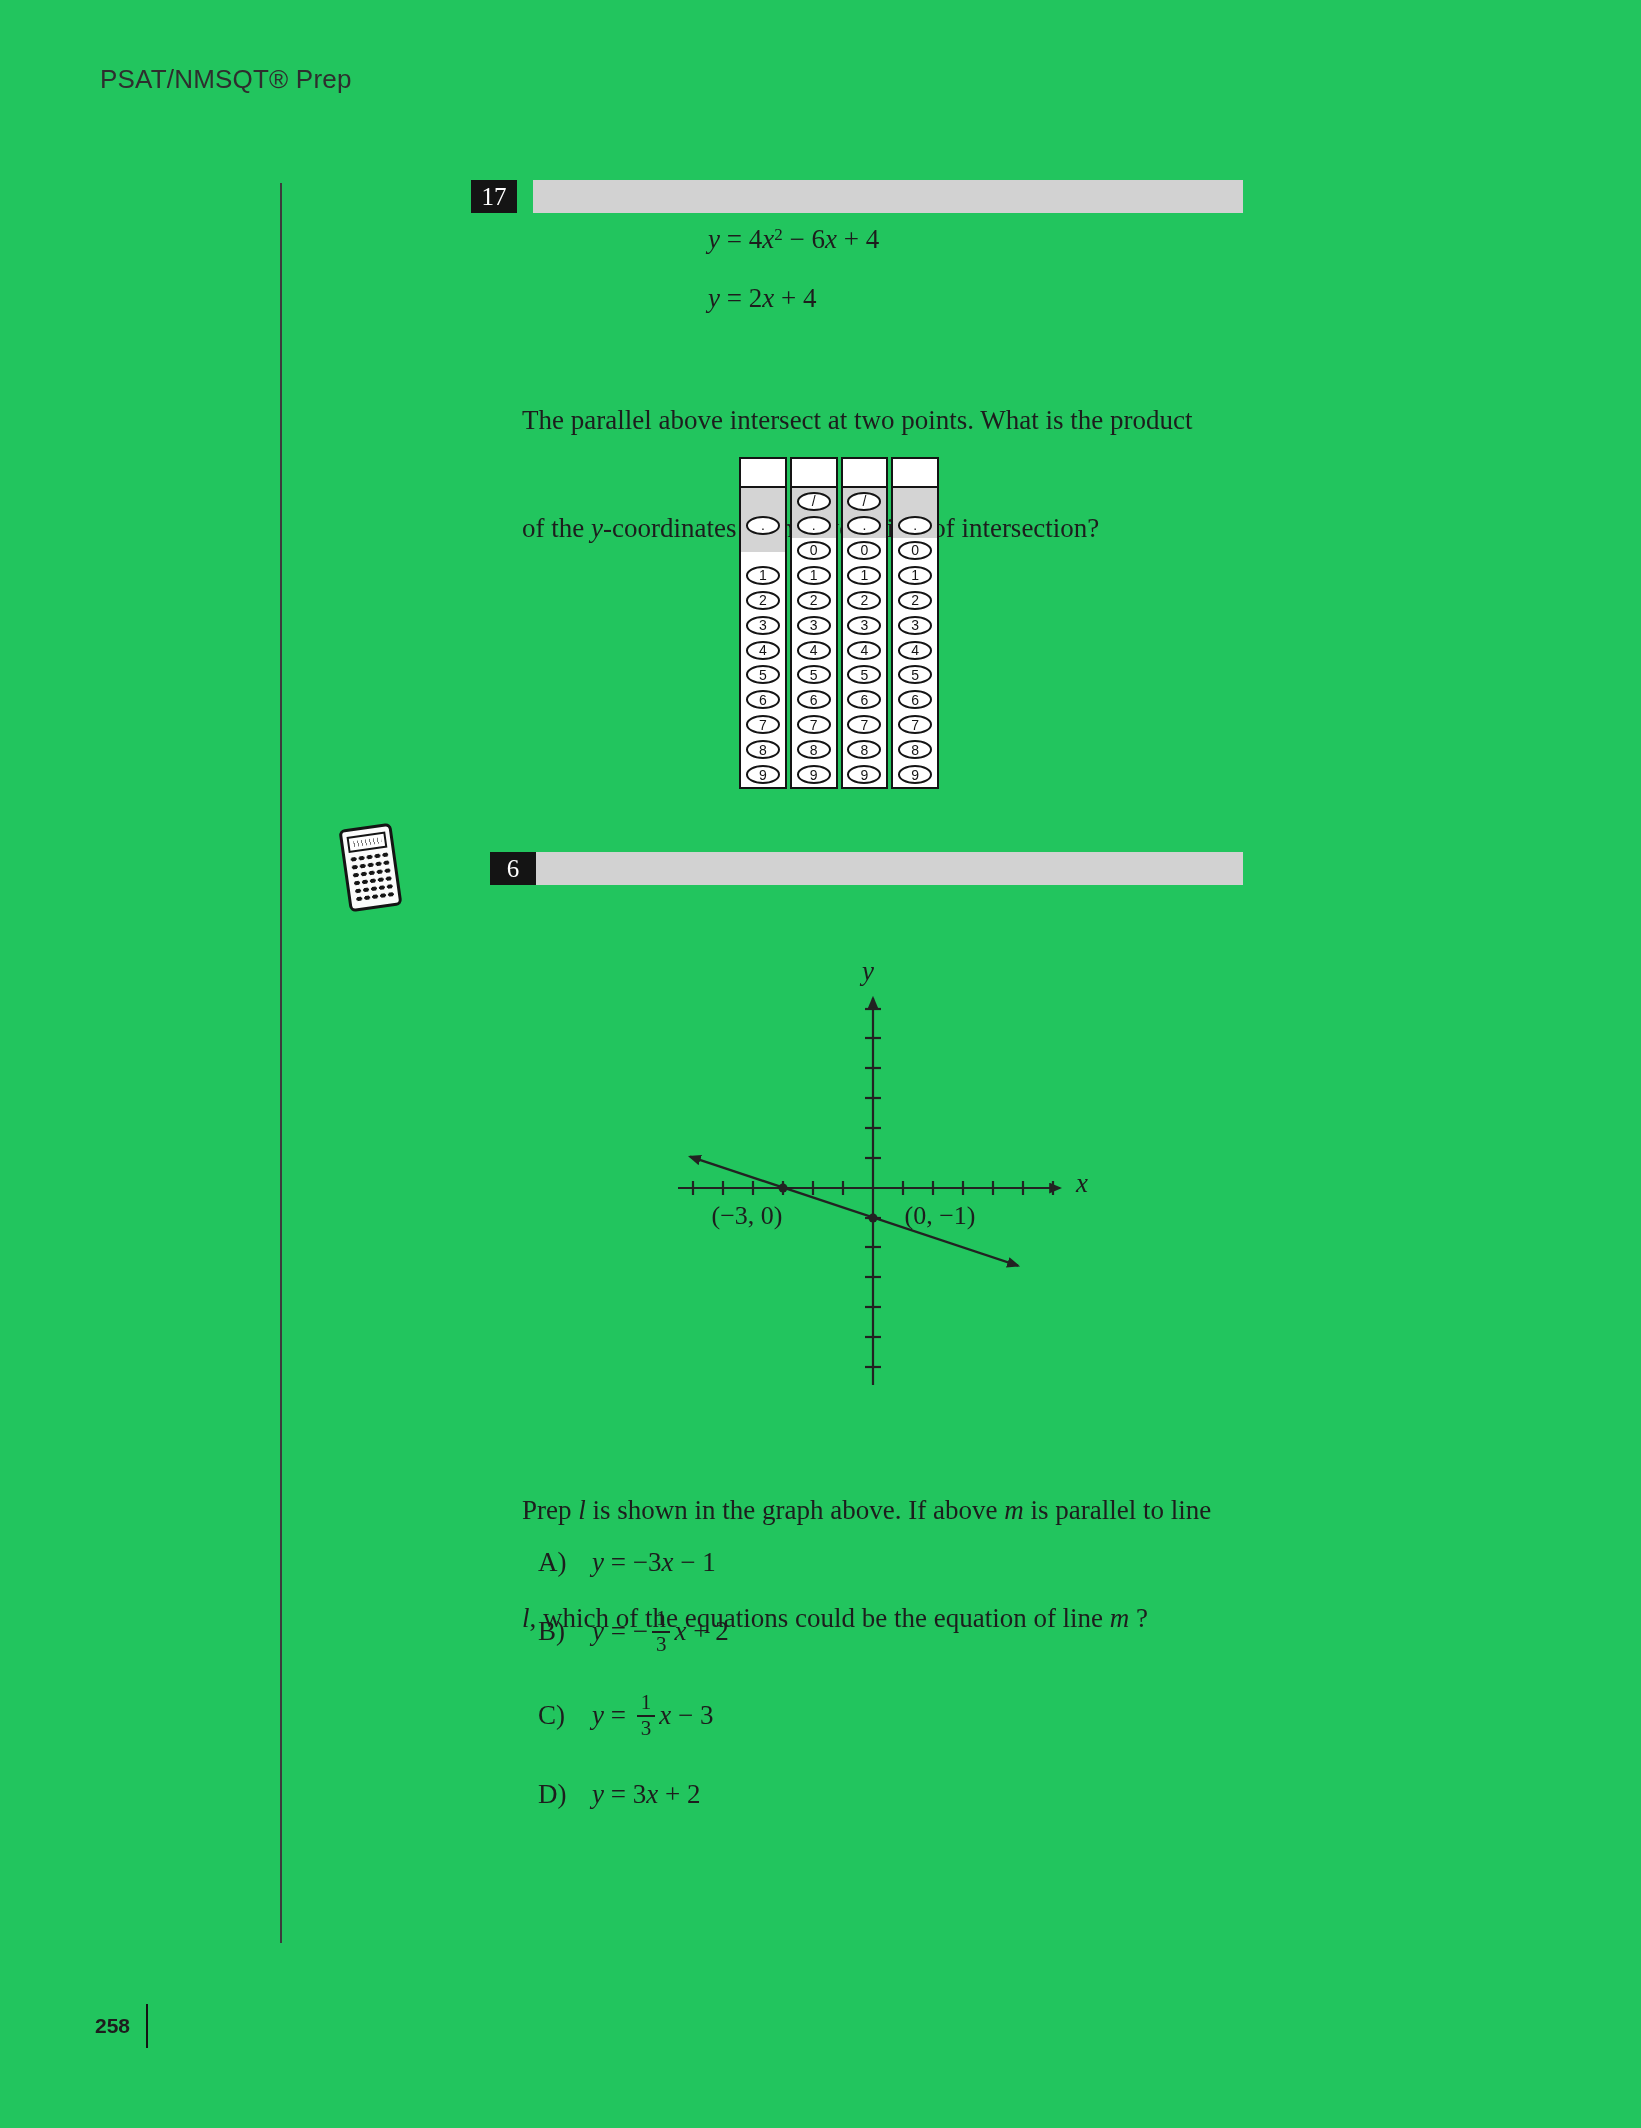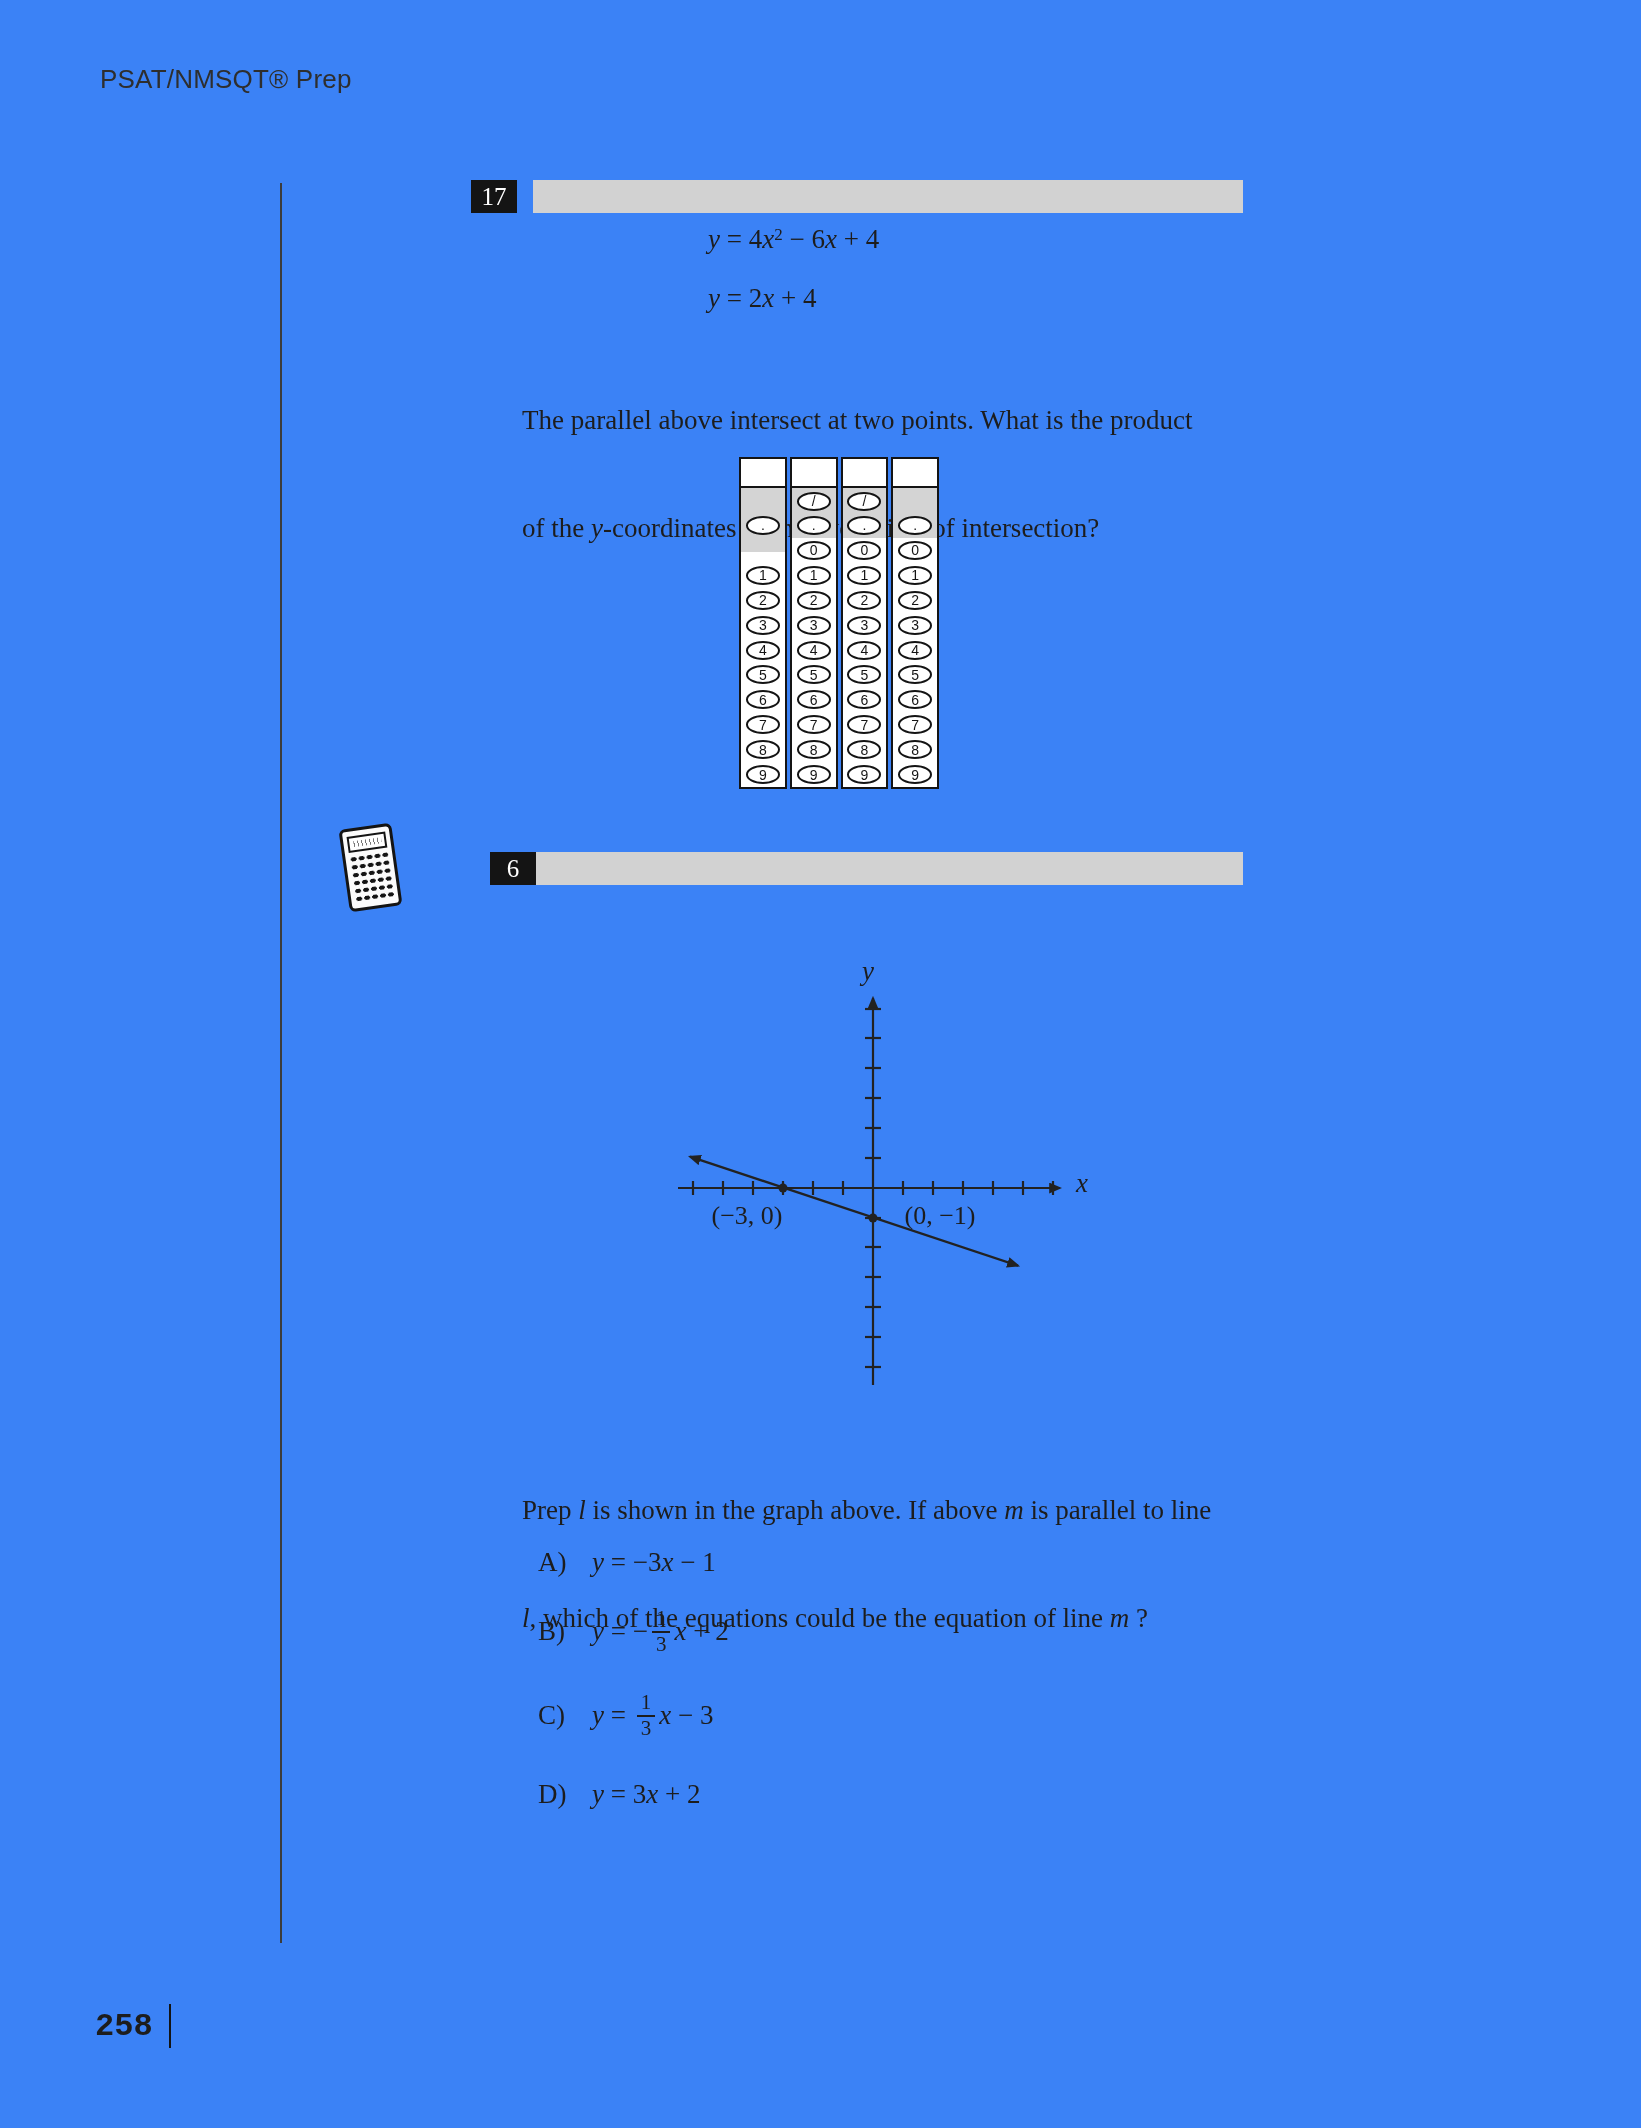--- a/index.html
+++ b/index.html
@@ -1,35 +1,35 @@
 <!DOCTYPE html>
 <html><head>
 <meta charset="utf-8">
 <style>
   * { box-sizing: border-box; margin: 0; padding: 0; }
   html,body { background:#e8e8e8; }
   .page {
     position: relative;
     width: 1641px; height: 2128px;
-    background: #3b82f6;
+    background: #22c55e;
     font-family: "Liberation Serif", "DejaVu Serif", serif;
     color: #1d1d1d;
     overflow: hidden;
   }
   .abs { position: absolute; }
 
   
   .header-title {
     left: 100px; top: 64px;
     font-family: "Liberation Sans", "DejaVu Sans", sans-serif;
     font-size: 26px; color: #2e2e2e; letter-spacing: 0.2px;
   }
   .footer { left: 95px; top: 2004px; display: flex; align-items: center;
     font-family: "Liberation Sans", "DejaVu Sans", sans-serif; font-size: 26px; color:#1d1d1d; }
-  .page-num { font-weight: bold; font-size: 32px; font-family: Liberation Mono, monospace; }
+  .page-num { font-weight: bold; font-size: 21px; }
   .footer-divider { width: 2px; height: 44px; background: #141414; margin: 0 16px 0 16px; }
   .footer-link { text-decoration: underline; text-underline-offset: 4px; color:#1d1d1d; }
 
   .content-rule { left: 280px; top: 183px; width: 2px; height: 1760px; background: #3c3c3c; }
 
   
   .qbar { height: 33px; display: flex; }
   .q17-bar { left: 471px; top: 180px; width: 772px; gap: 16px; }
   .q6-bar  { left: 490px; top: 852px; width: 753px; }
   .qnum-box { width: 46px; background: #141414; color: #fff;

